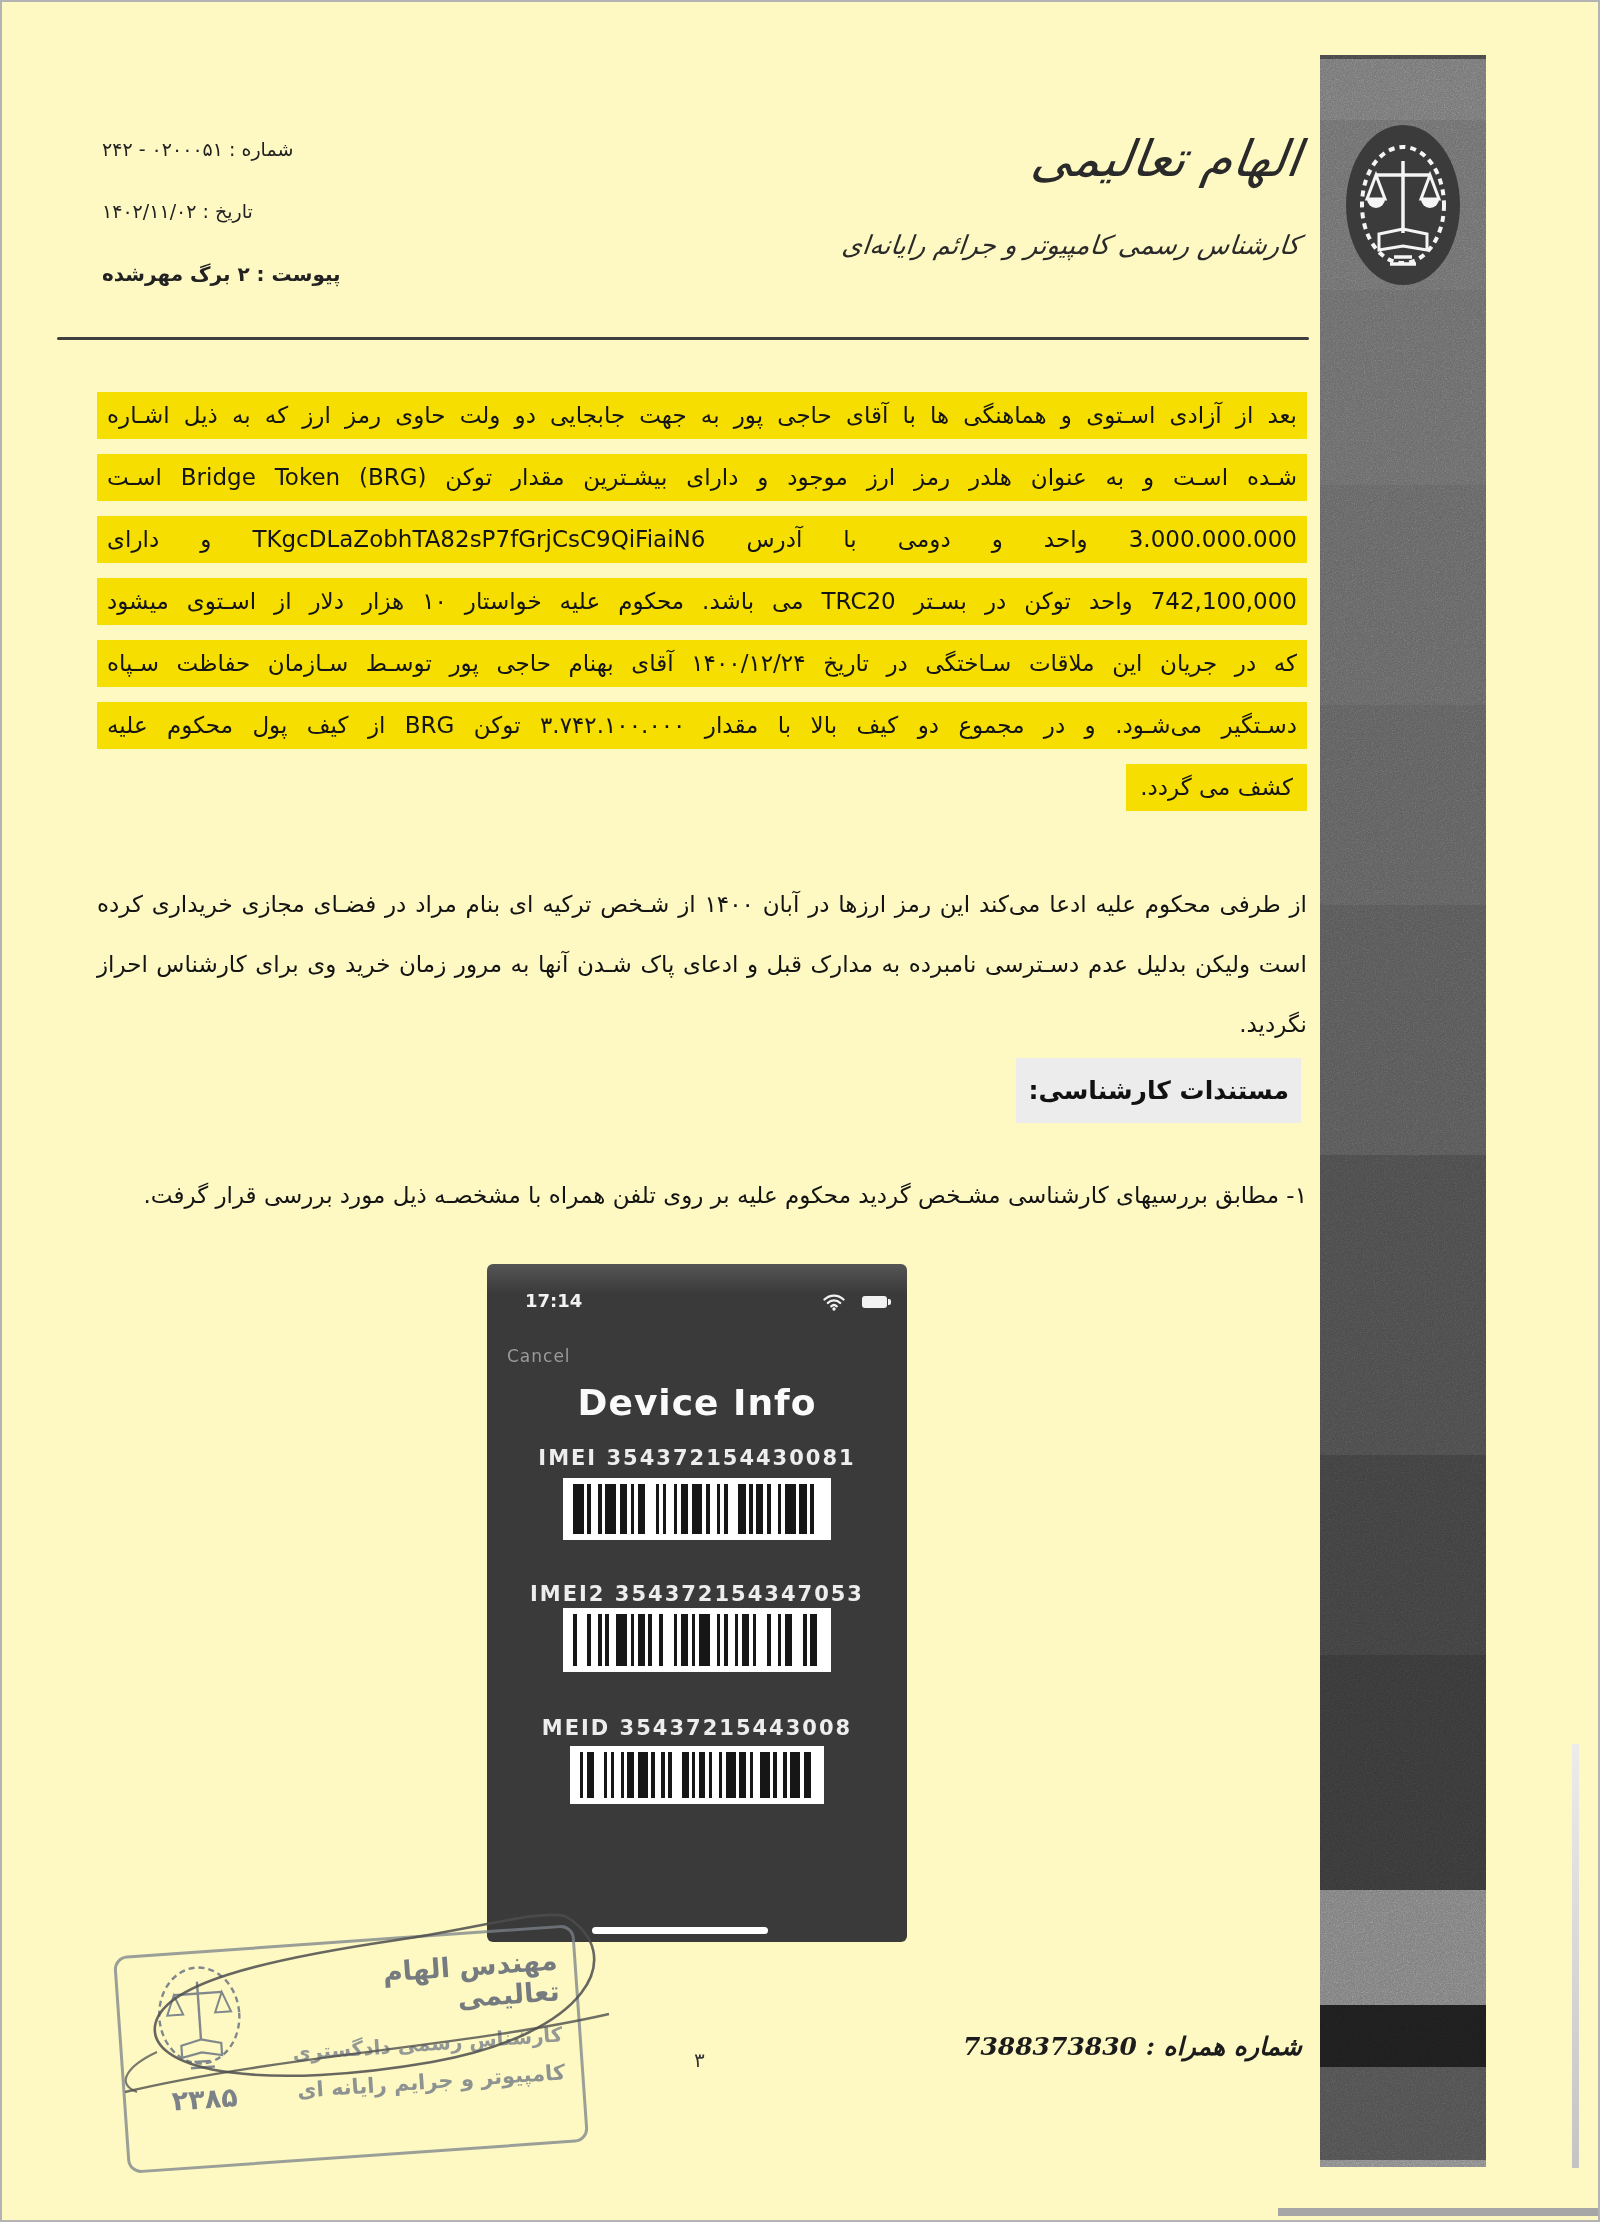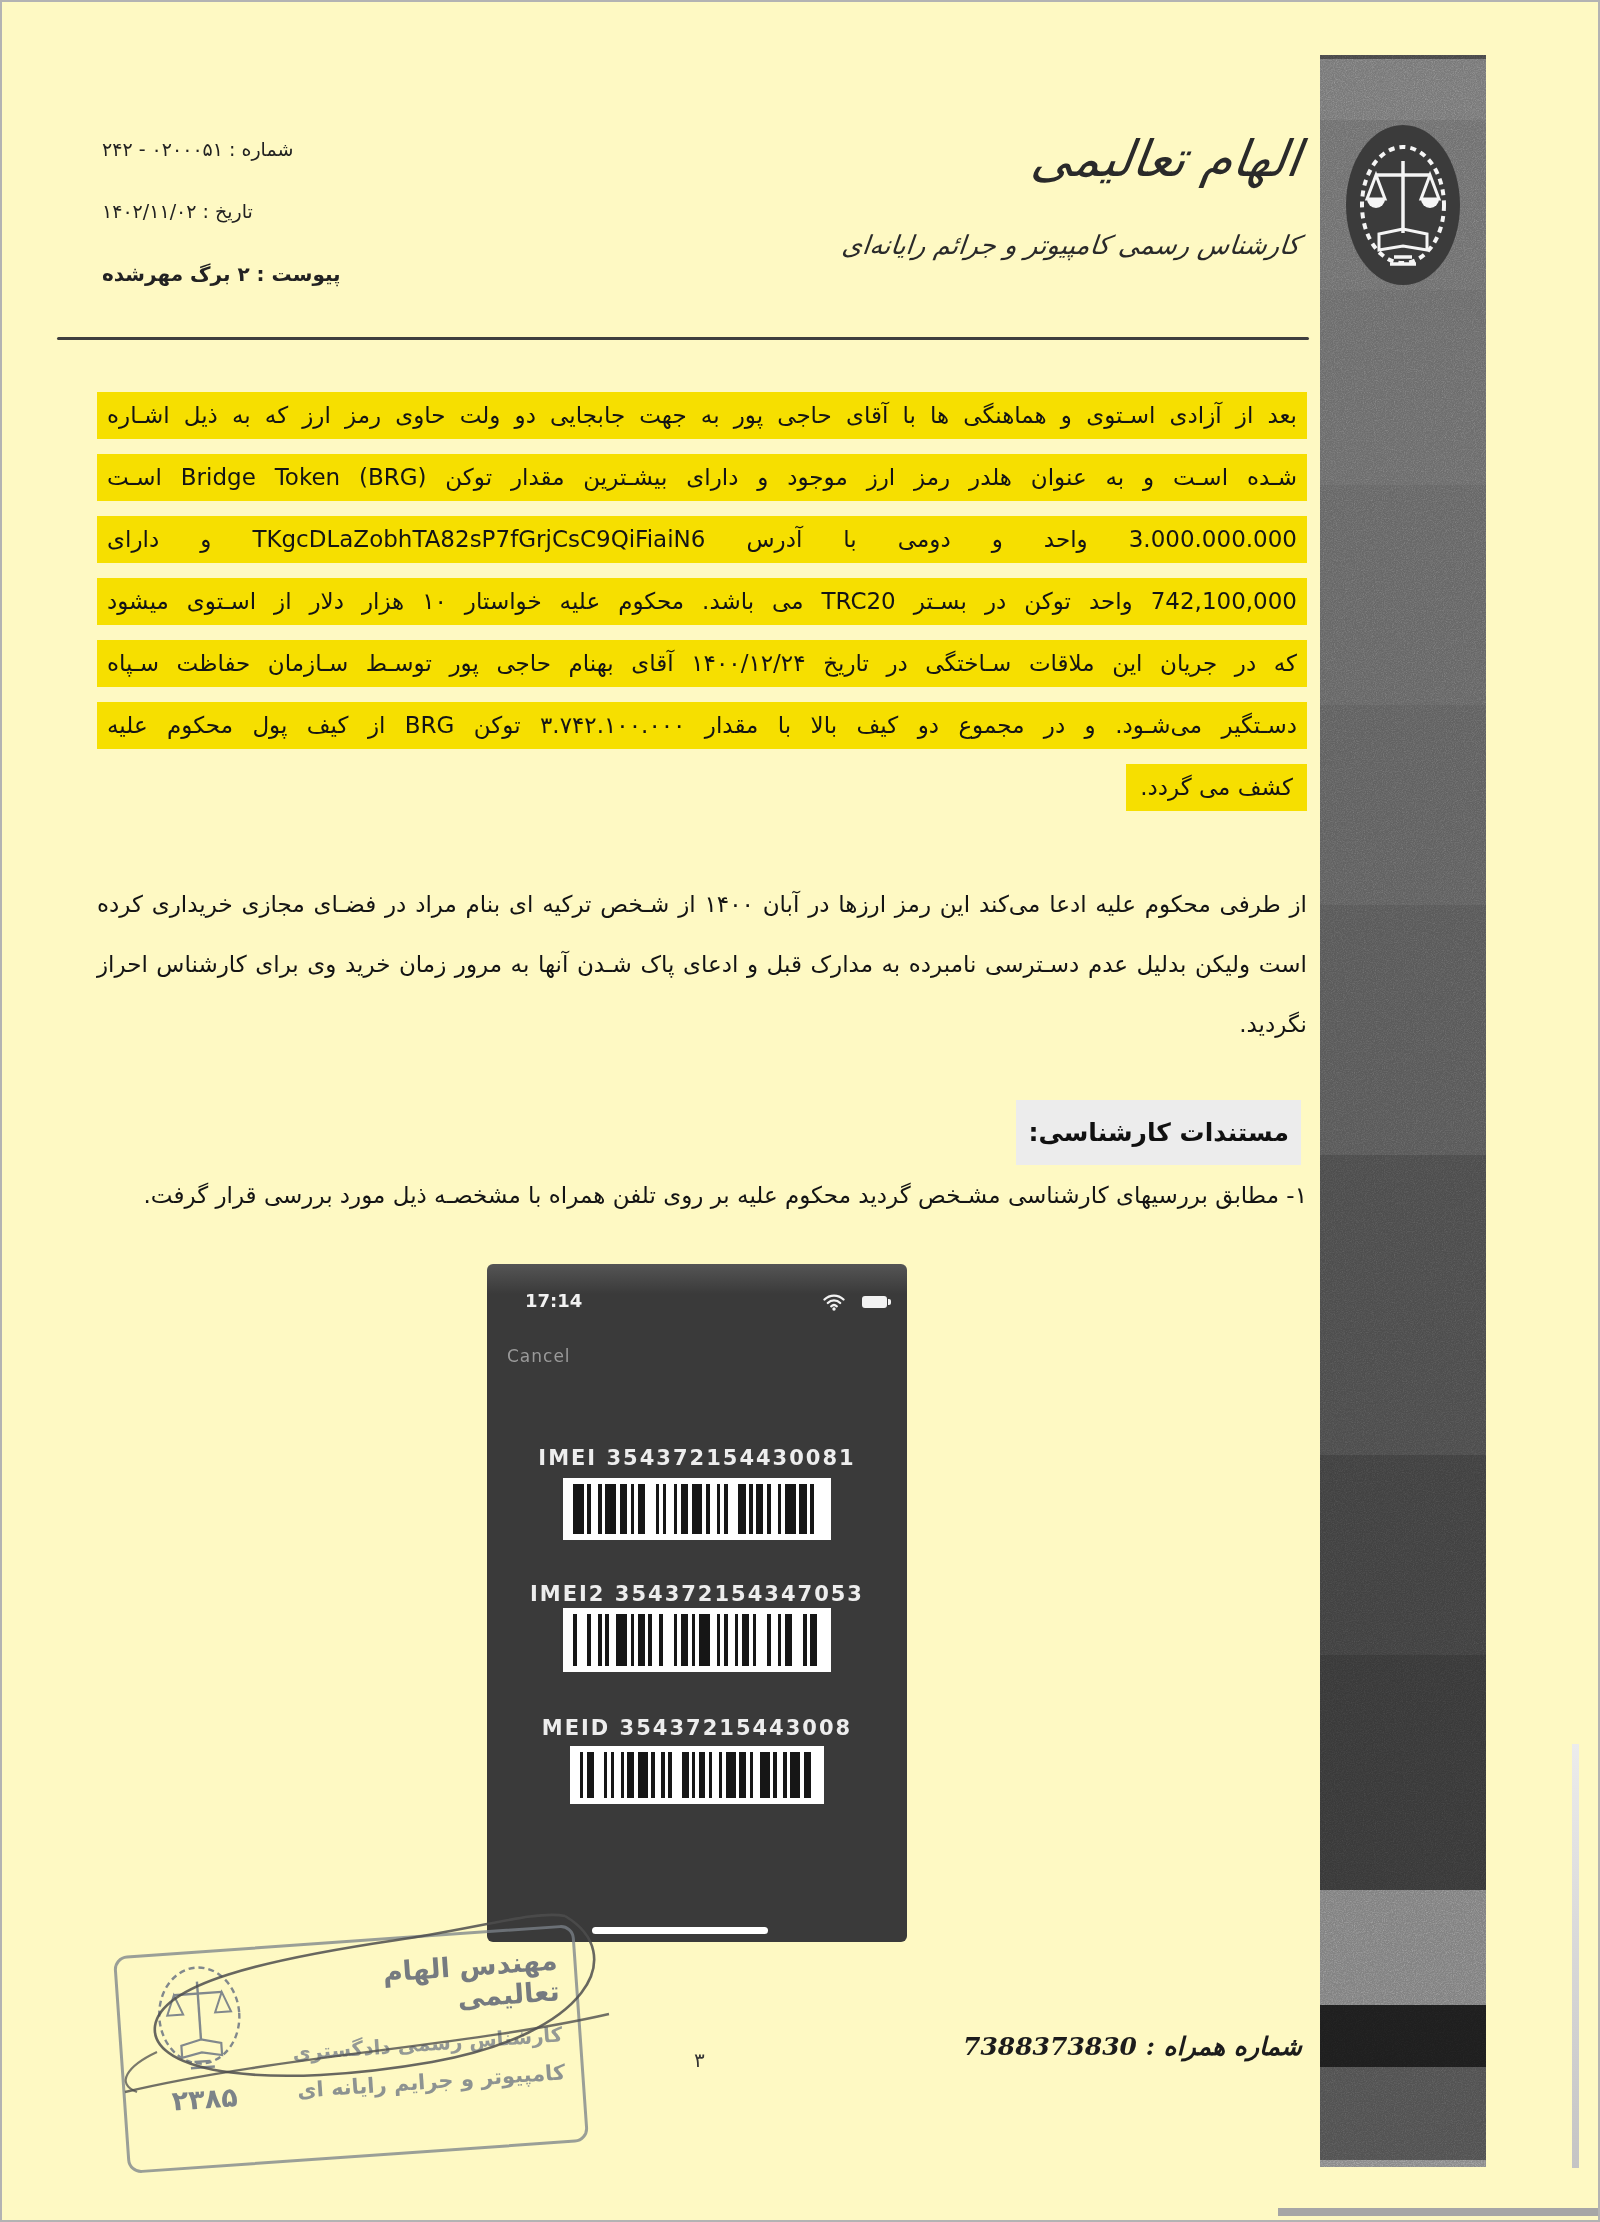--- a/index.html
+++ b/index.html
@@ -24,21 +24,21 @@
   
   .hl-block{position:absolute;left:95px;top:390px;width:1210px;direction:rtl;}
   .hl-line{background:var(--highlight,#f6df00);font-size:23px;line-height:1.26;
            padding:9px 10px;margin-bottom:15px;text-align:justify;text-align-last:justify;
            color:#141414;}
   .hl-line.short{width:fit-content;text-align:right;text-align-last:auto;padding:9px 14px;}
 
   .para{position:absolute;left:95px;top:872px;width:1210px;direction:rtl;
         font-size:23px;line-height:60px;text-align:justify;margin:0;color:#141414;}
 
-  .heading{position:absolute;right:297px;top:1056px;direction:rtl;margin-top:42px;}
+  .heading{position:absolute;right:297px;top:1056px;direction:rtl;}
   .heading-text{display:inline-block;background:#ececec;padding:18px 12px;
                 font-size:25px;font-weight:bold;color:#111;}
 
   .item{position:absolute;left:95px;top:1158px;width:1210px;direction:rtl;
         font-size:23px;line-height:70px;text-align:justify;margin:0;color:#141414;
         padding-right:58px;text-indent:-58px;box-sizing:border-box;}
 
   
   .phone{position:absolute;left:485px;top:1262px;width:420px;height:678px;
          background:linear-gradient(180deg,#555 0,#3a3a3a 30px);border-radius:6px;
@@ -123,20 +123,21 @@
     <span class="p-wifi">
       <svg width="22" height="17" viewBox="0 0 22 17">
         <path d="M1.5 5.5 A13.5 13.5 0 0 1 20.5 5.5" stroke="#f2f2f2" stroke-width="2.3" fill="none" stroke-linecap="round"></path>
         <path d="M4.8 9 A8.5 8.5 0 0 1 17.2 9" stroke="#f2f2f2" stroke-width="2.3" fill="none" stroke-linecap="round"></path>
         <path d="M8.2 12.3 A4.2 4.2 0 0 1 13.8 12.3" stroke="#f2f2f2" stroke-width="2.3" fill="none" stroke-linecap="round"></path>
         <circle cx="11" cy="15" r="1.7" fill="#f2f2f2"></circle>
       </svg>
     </span>
     <span class="p-batt"></span>
     <span class="p-cancel">Cancel</span>
+    <div class="p-title">Device Info</div>
 
     <div class="p-label l1">IMEI 354372154430081</div>
     <div class="barcode bc1">
         <i style="flex:3 0 0;background:#161616"></i>
         <i style="flex:1 0 0;"></i>
         <i style="flex:1 0 0;background:#161616"></i>
         <i style="flex:2 0 0;"></i>
         <i style="flex:1 0 0;background:#161616"></i>
         <i style="flex:1 0 0;"></i>
         <i style="flex:3 0 0;background:#161616"></i>

